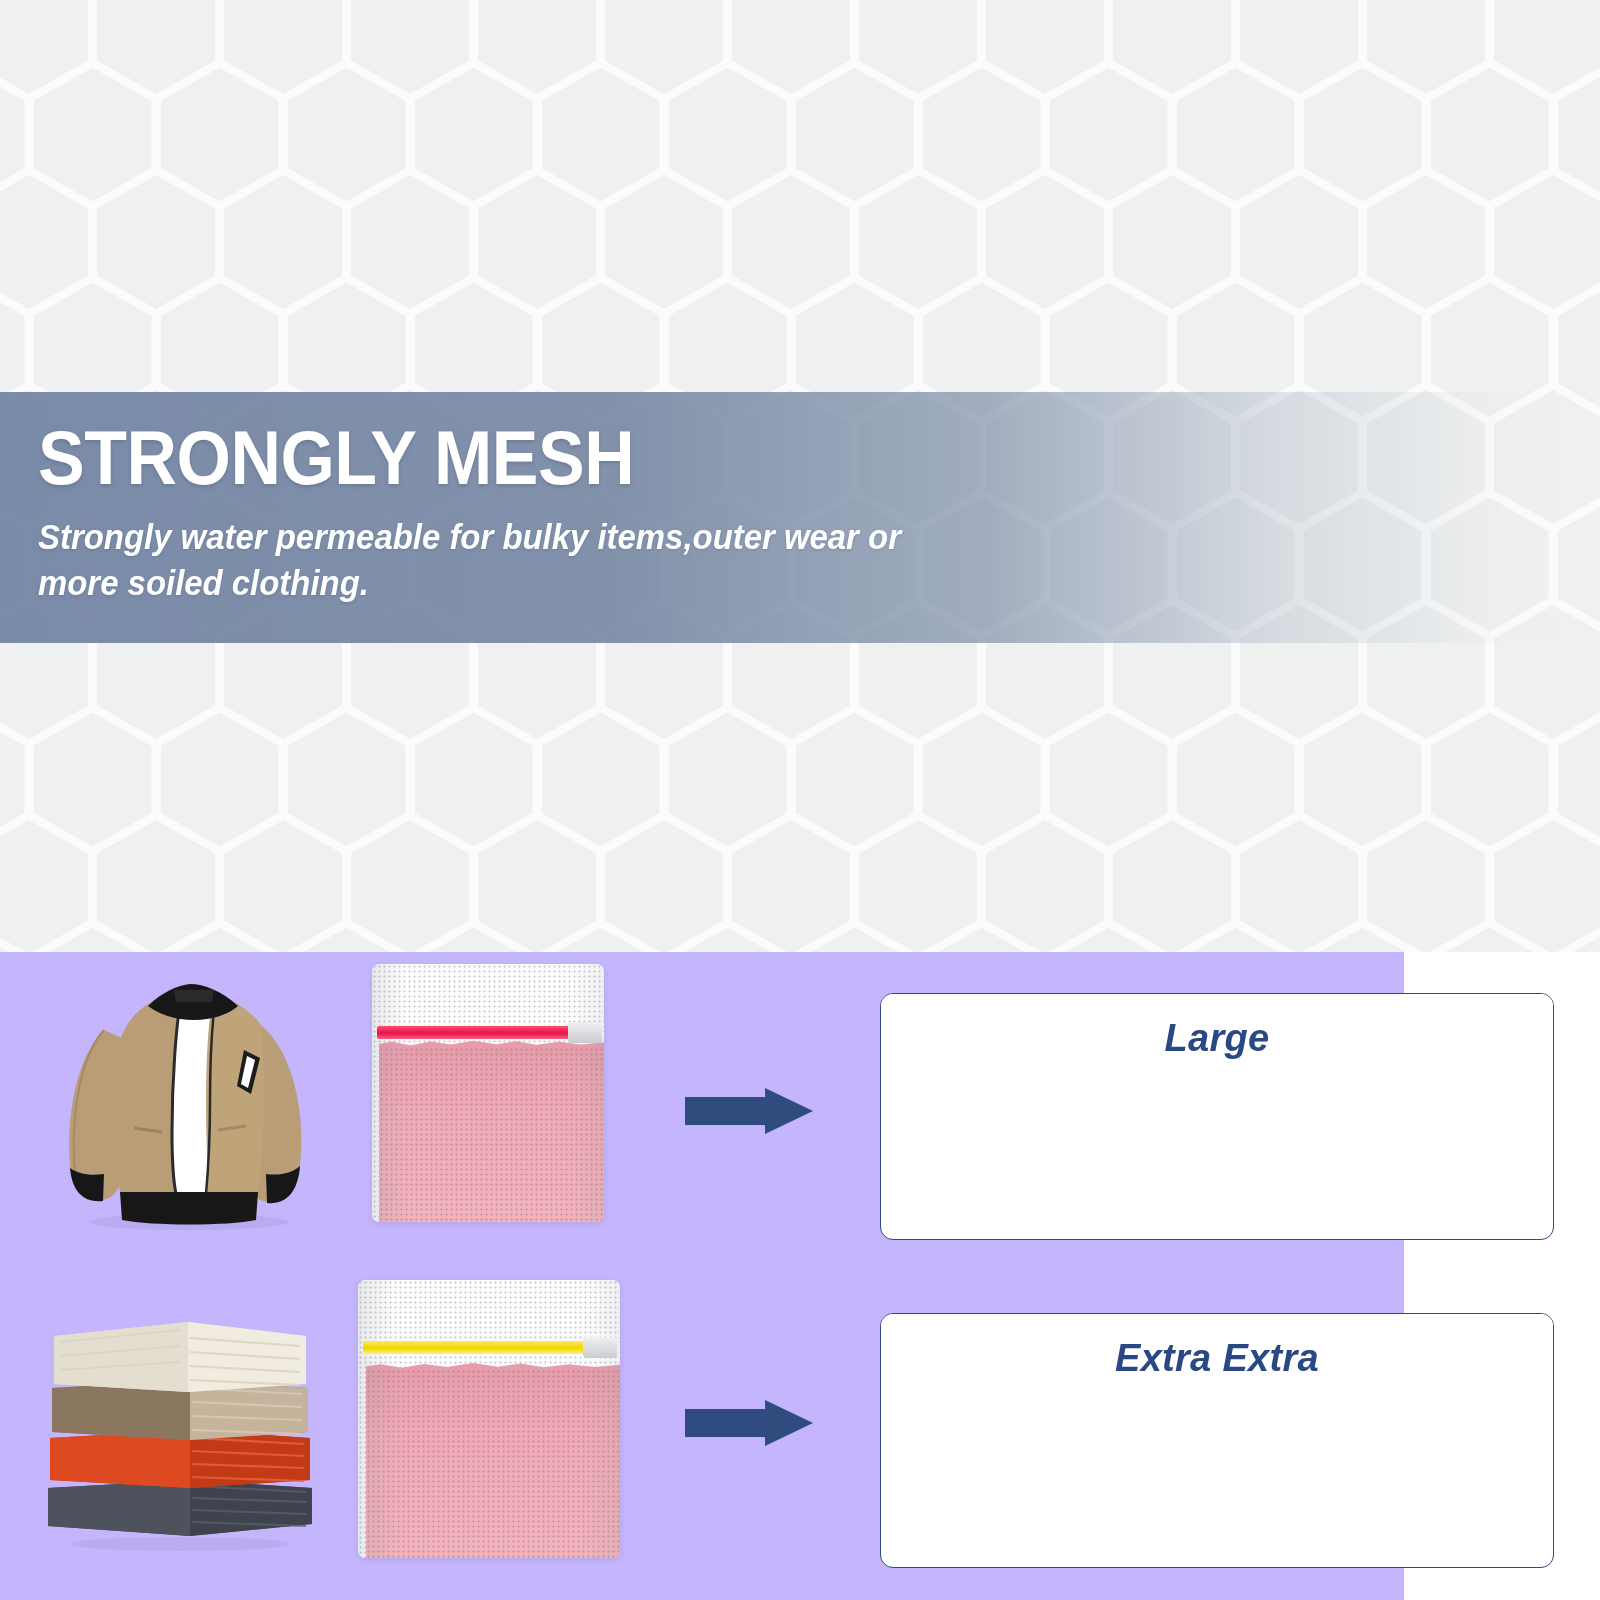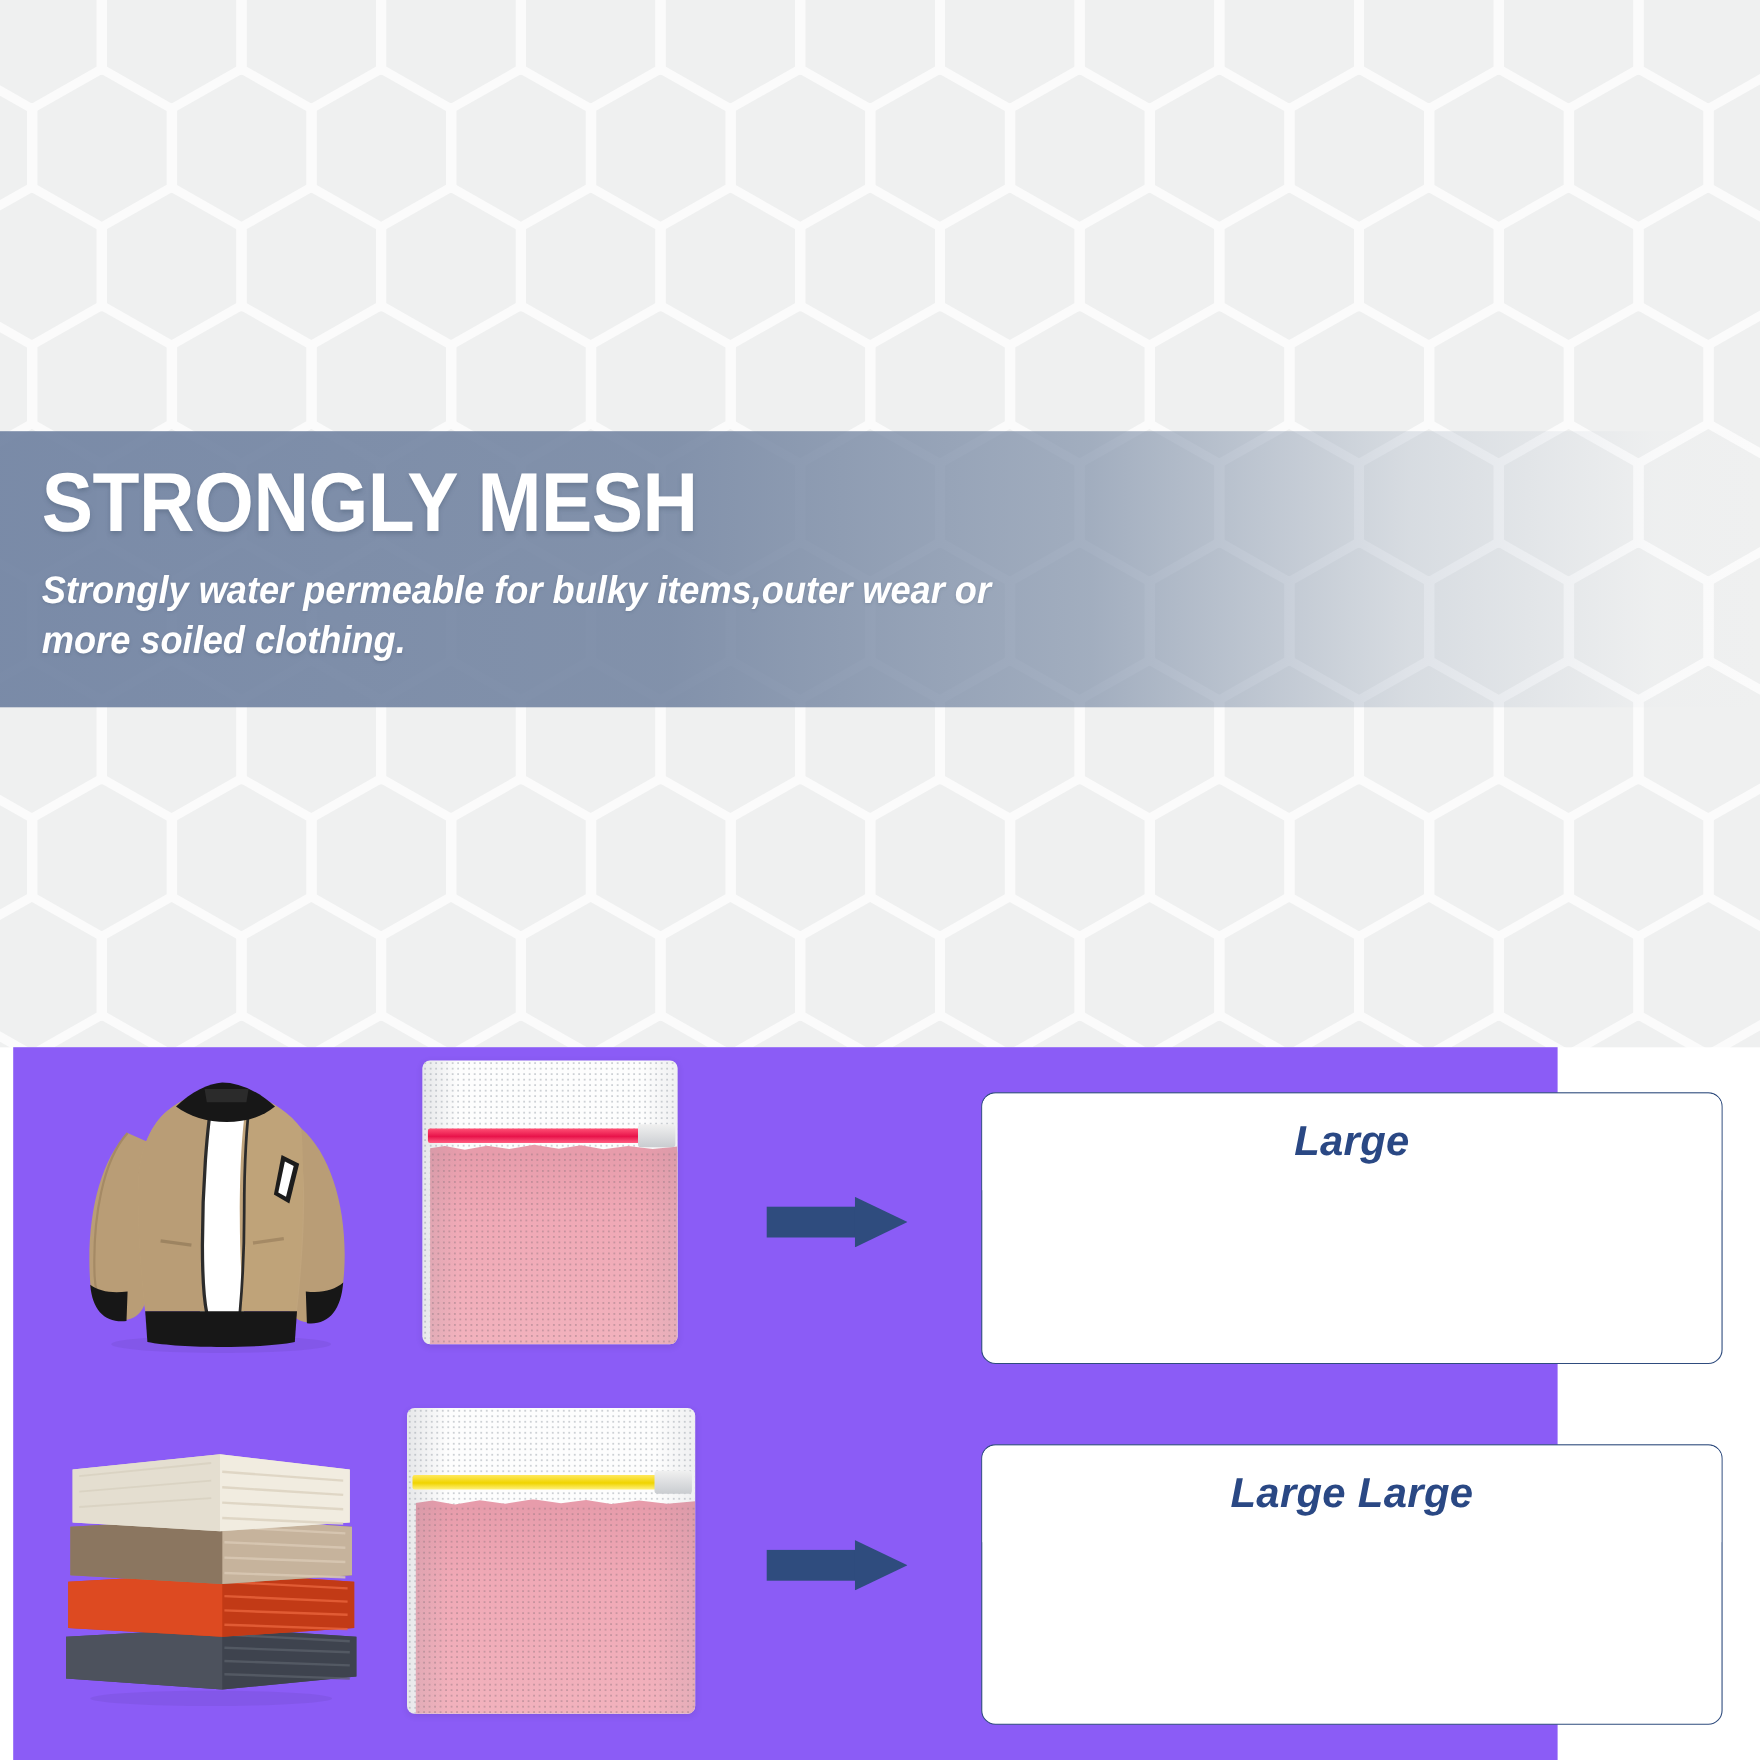--- a/index.html
+++ b/index.html
@@ -50,22 +50,22 @@
   .banner-sub{
     position:absolute; left:38px; top:122px; width:1000px;
     font-size:35px; font-weight:bold; font-style:italic; color:#ffffff;
     line-height:1.32;
     transform:scaleX(0.94); transform-origin:left center;
     text-shadow:0 1px 3px rgba(70,85,110,0.28);
   }
 
   
   .panel{
-    position:absolute; left:12px; top:952px; width:1404px; height:648px;
-    background:#8b5cf6;
+    position:absolute; left:0; top:952px; width:1404px; height:648px;
+    background:#c4b5fd;
   }
 
   .row{ position:absolute; left:0; width:1600px; height:300px; }
   .row-1{ top:8px; }
   .row-2{ top:318px; }
 
   
   .jacket{ position:absolute; left:48px; top:0px; width:282px; height:272px; }
   
   .blankets{ position:absolute; left:30px; top:22px; width:300px; height:260px; }
@@ -426,19 +426,19 @@
         </div>
       </div>
 
       <div class="arrow arrow-2">
         <div class="arrow-shaft"></div>
         <div class="arrow-head"></div>
       </div>
 
       <div class="card card-2">
         <div class="card-head">
-          <span class="card-title">Large Large</span>
+          <span class="card-title">Extra Extra</span>
         </div>
       </div>
     </div>
 
   </div>
 </div>
 
 </body></html>

